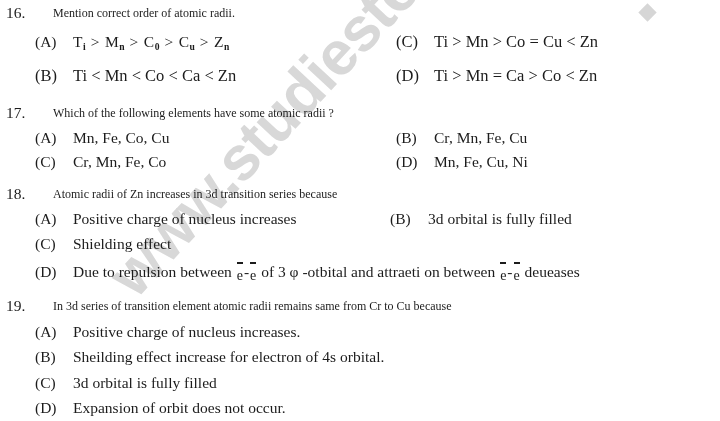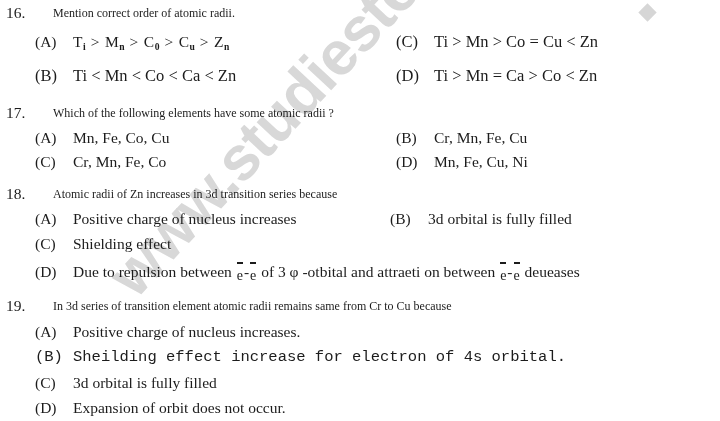--- a/index.html
+++ b/index.html
@@ -227,21 +227,21 @@
       <span class="qnum">19.</span>
       <span class="qstem">In 3d series of transition element atomic radii remains same from Cr to Cu because</span>
     </div>
 
     <div class="row" style="top:320px;">
       <span class="opt colL">
         <span class="lab">(A)</span><span class="txt">Positive charge of nucleus increases.</span>
       </span>
     </div>
 
-    <div class="row" style="top:345px;font-family:Liberation Mono, monospace;">
+    <div class="row" style="top:345px;">
       <span class="opt colL">
         <span class="lab">(B)</span><span class="txt">Sheilding effect increase for electron of 4s orbital.</span>
       </span>
     </div>
 
     <div class="row" style="top:371px;">
       <span class="opt colL">
         <span class="lab">(C)</span><span class="txt">3d orbital is fully filled</span>
       </span>
     </div>

